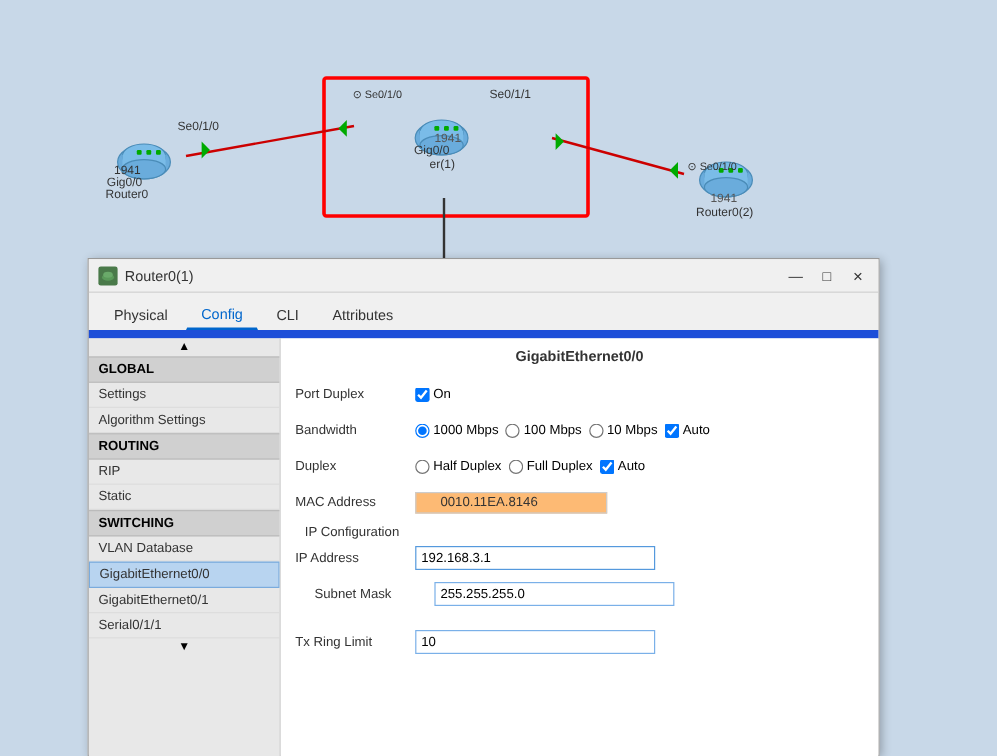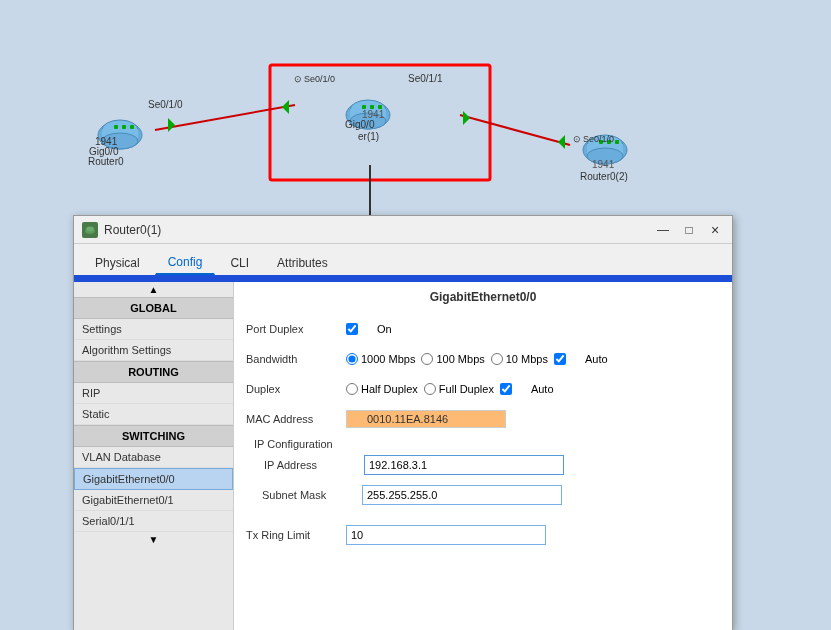--- a/index.html
+++ b/index.html
@@ -101,21 +101,21 @@
       border-right: 1px solid #ccc;
       overflow-y: auto;
       flex-shrink: 0;
     }
 
     .sidebar-section-header {
       background: #d0d0d0;
       font-weight: bold;
       font-size: 11px;
       padding: 4px 8px;
-      text-align: center;
+      text-align: left;
       border-bottom: 1px solid #bbb;
       border-top: 1px solid #bbb;
       text-transform: uppercase;
     }
 
     .sidebar-item {
       padding: 4px 8px;
       cursor: pointer;
       font-size: 11px;
       border-bottom: 1px solid #ddd;
@@ -165,21 +165,21 @@
     .radio-option {
       display: flex;
       align-items: center;
       gap: 3px;
       font-size: 11px;
     }
 
     .checkbox-option {
       display: flex;
       align-items: center;
-      gap: 19px;
+      gap: 3px;
       font-size: 11px;
     }
 
     input[type="radio"] { margin: 0; width: 12px; height: 12px; }
     input[type="checkbox"] { margin: 0; width: 12px; height: 12px; }
 
     .text-input {
       border: 1px solid #7ab0e8;
       background: #fff;
       padding: 2px 4px;
@@ -394,21 +394,21 @@
 
       <div class="form-row">
         <div class="form-label">MAC Address</div>
         <div class="form-controls">
           <span class="mac-display">0010.11EA.8146</span>
         </div>
       </div>
 
       <div class="section-label" style="margin-left: 8px;">IP Configuration</div>
 
-      <div class="form-row" style="margin-left: 18px;">
+      <div class="form-row" style="margin-left: 0;">
         <div class="form-label">IP Address</div>
         <div class="form-controls">
           <input type="text" class="text-input text-input-wide" value="192.168.3.1" style="border-color: rgb(85, 153, 221);">
         </div>
       </div>
 
       <div class="form-row" style="margin-left: 16px;">
         <div class="form-label">Subnet Mask</div>
         <div class="form-controls">
           <input type="text" class="text-input text-input-wide" value="255.255.255.0" style="">

